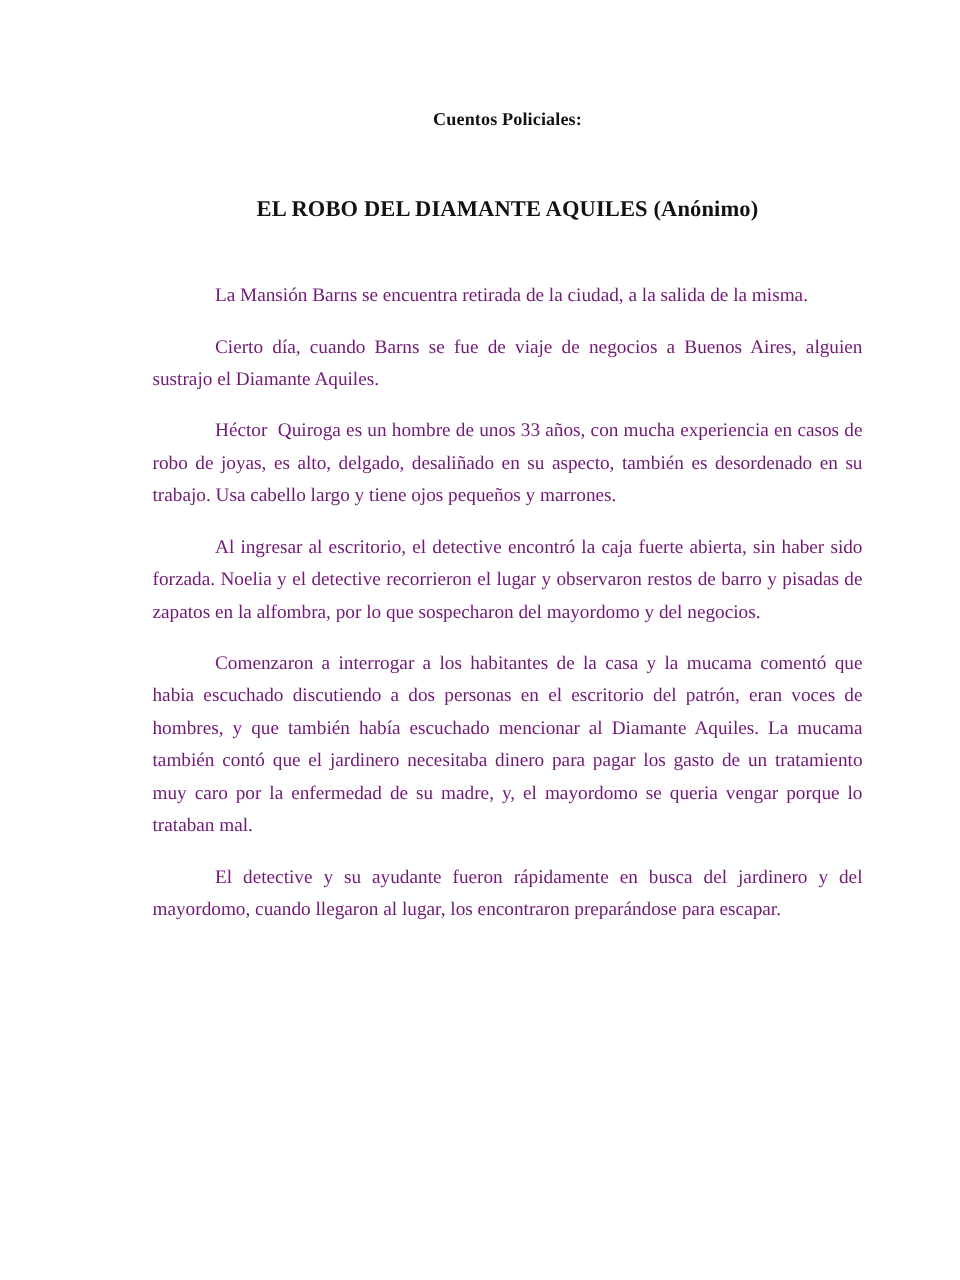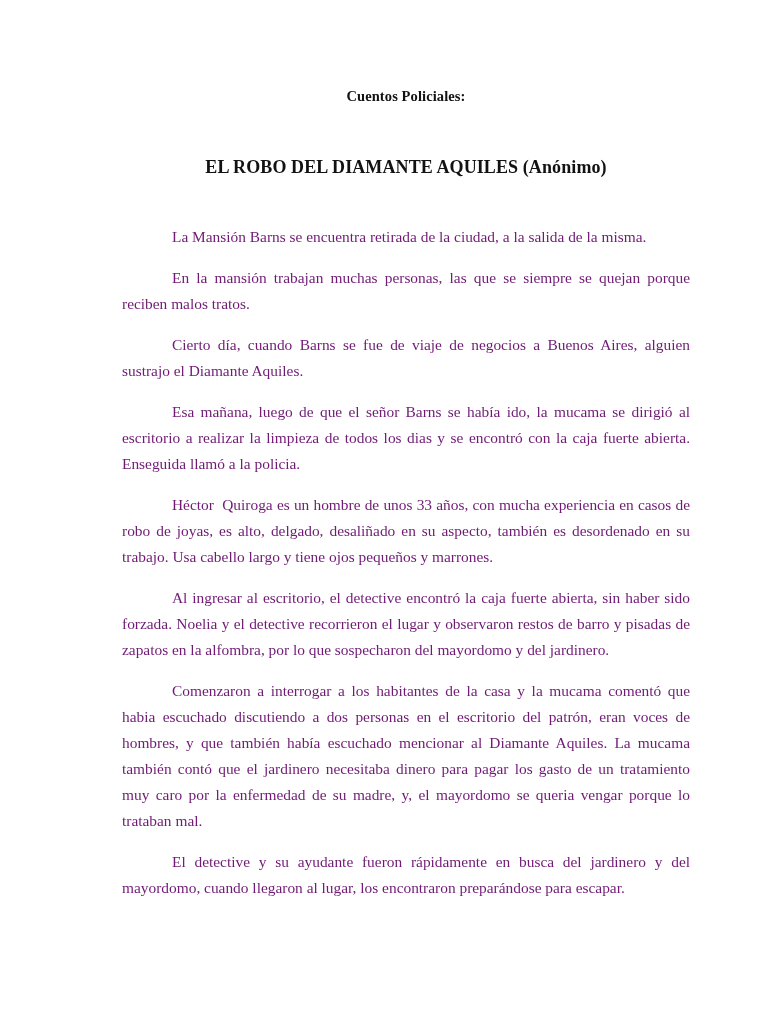--- a/index.html
+++ b/index.html
@@ -62,24 +62,22 @@
 
 <div class="page">
   <div class="content">
 
     <div class="heading-section heading-primary">Cuentos Policiales:</div>
 
     <div class="heading-section heading-title">EL ROBO DEL DIAMANTE AQUILES (Anónimo)</div>
 
     <div class="body-block">
       <p class="para">La Mansión Barns se encuentra retirada de la ciudad, a la salida de la misma.</p>
-      <p class="para">En la mansión trabajan muchas personas, las que se siempre se quejan porque reciben malos tratos.</p>
       <p class="para">Cierto día, cuando Barns se fue de viaje de negocios a Buenos Aires, alguien sustrajo el Diamante Aquiles.</p>
-      <p class="para">Esa mañana, luego de que el señor Barns se había ido, la mucama se dirigió al escritorio a realizar la limpieza de todos los dias y se encontró con la caja fuerte abierta. Enseguida llamó a la policia.</p>
       <p class="para">Héctor  Quiroga es un hombre de unos 33 años, con mucha experiencia en casos de robo de joyas, es alto, delgado, desaliñado en su aspecto, también es desordenado en su trabajo. Usa cabello largo y tiene ojos pequeños y marrones.</p>
-      <p class="para">Al ingresar al escritorio, el detective encontró la caja fuerte abierta, sin haber sido forzada. Noelia y el detective recorrieron el lugar y observaron restos de barro y pisadas de zapatos en la alfombra, por lo que sospecharon del mayordomo y del jardinero.</p>
+      <p class="para">Al ingresar al escritorio, el detective encontró la caja fuerte abierta, sin haber sido forzada. Noelia y el detective recorrieron el lugar y observaron restos de barro y pisadas de zapatos en la alfombra, por lo que sospecharon del mayordomo y del negocios.</p>
       <p class="para">Comenzaron a interrogar a los habitantes de la casa y la mucama comentó que habia escuchado discutiendo a dos personas en el escritorio del patrón, eran voces de hombres, y que también había escuchado mencionar al Diamante Aquiles. La mucama también contó que el jardinero necesitaba dinero para pagar los gasto de un tratamiento muy caro por la enfermedad de su madre, y, el mayordomo se queria vengar porque lo trataban mal.</p>
       <p class="para">El detective y su ayudante fueron rápidamente en busca del jardinero y del mayordomo, cuando llegaron al lugar, los encontraron preparándose para escapar.</p>
 
     </div>
 
   </div>
 </div>
 
 </body></html>

